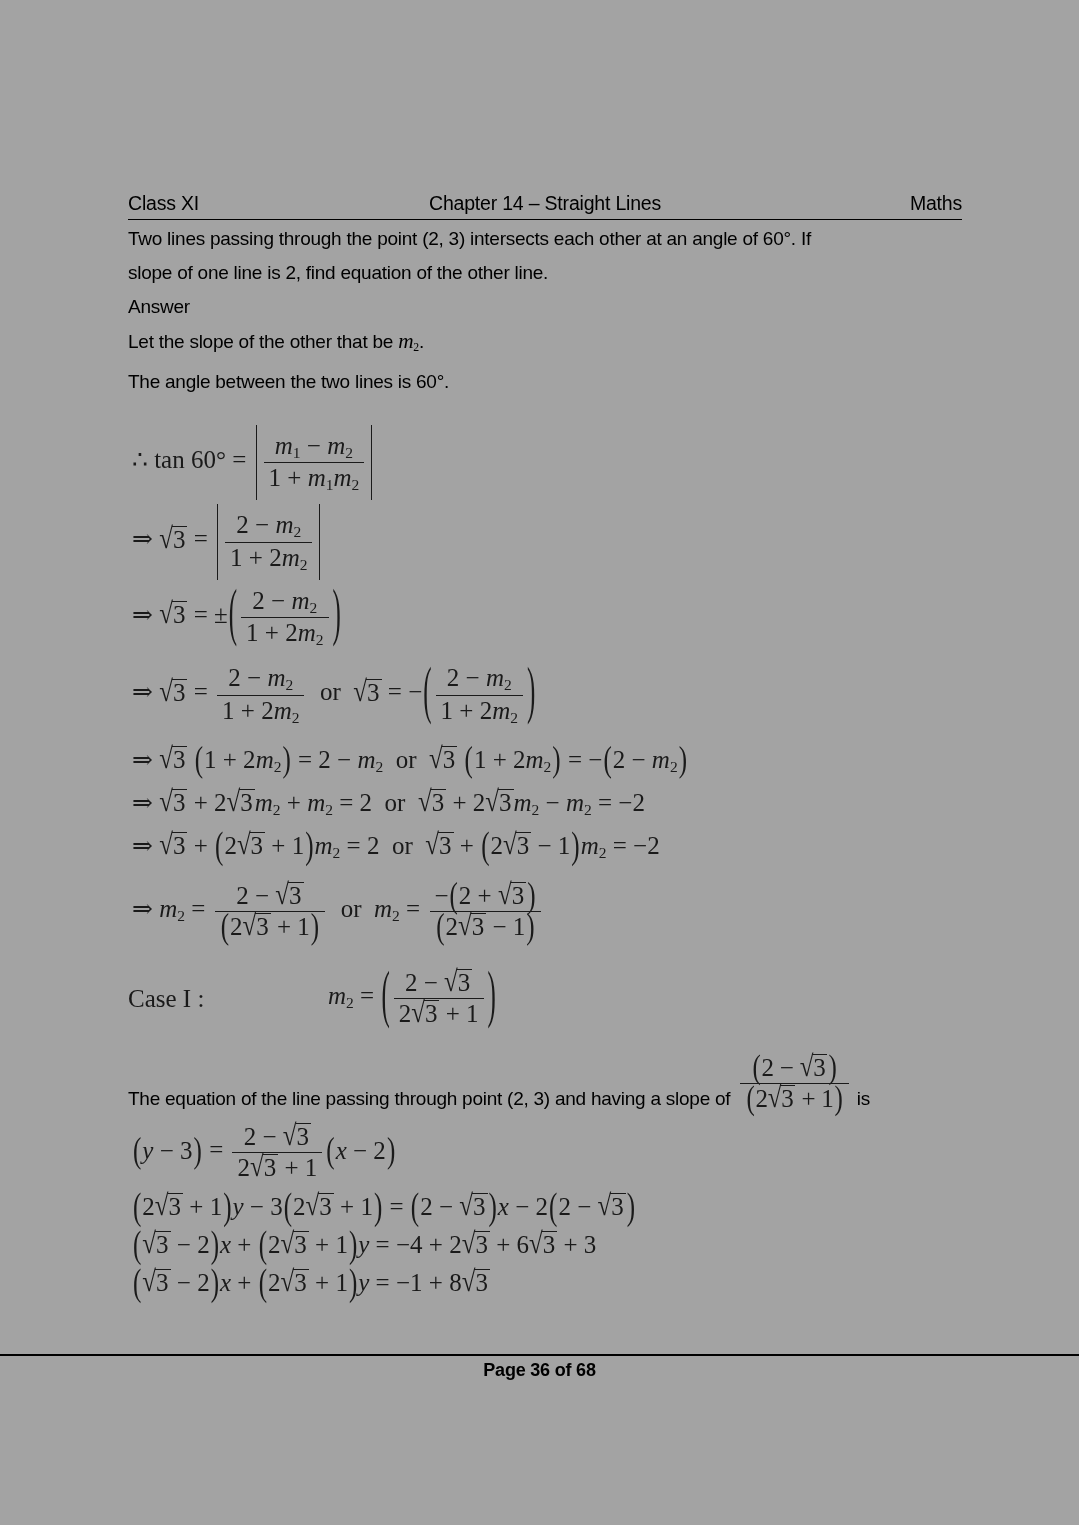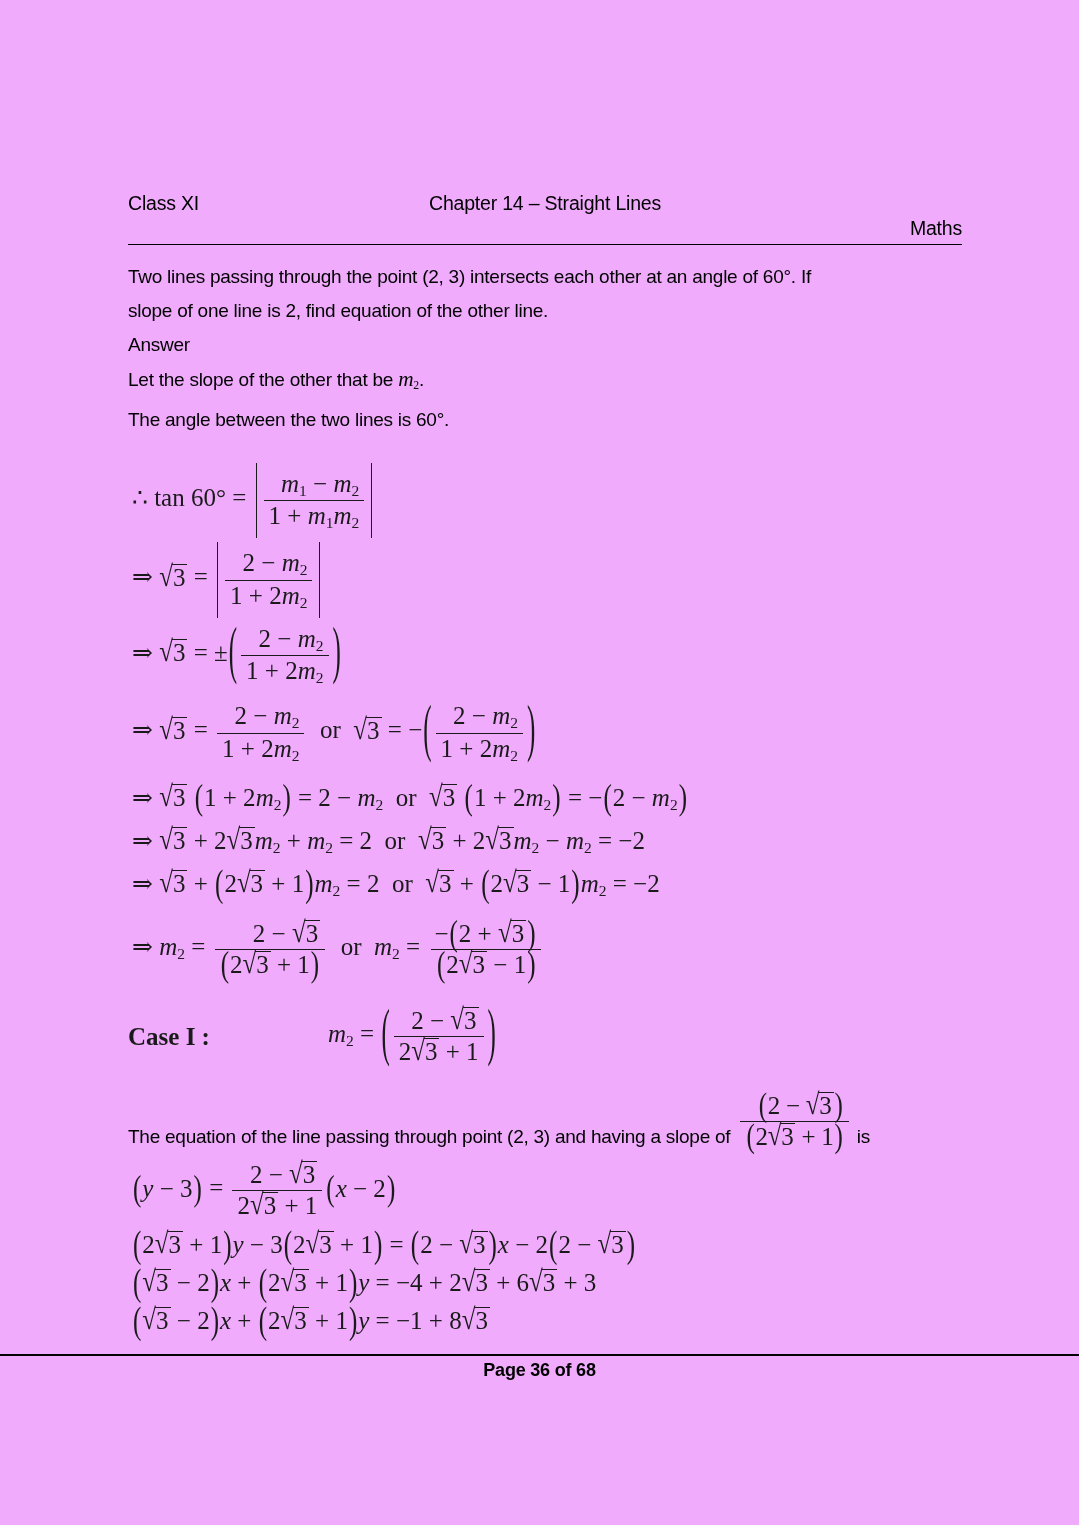--- a/index.html
+++ b/index.html
@@ -1,52 +1,52 @@
 <!DOCTYPE html>
 <html><head>
 <meta charset="utf-8">
 <style>
   html,body{margin:0;padding:0;background:#fff;}
-  .page{position:relative;width:1079px;height:1525px;background:#f0abfc;overflow:hidden;
+  .page{position:relative;width:1079px;height:1525px;background:#a3a3a3;overflow:hidden;
         font-family:"Liberation Sans","DejaVu Sans",sans-serif;color:#000;}
   .content{padding:190px 117px 0 128px;}
   .header{display:grid;grid-template-columns:1fr auto 1fr;line-height:26px;font-size:19.5px;letter-spacing:-0.2px;}
   .header .hl{text-align:left;}
   .header .hc{text-align:center;}
-  .header .hr{text-align:right;margin-top:25px;}
+  .header .hr{text-align:right;}
   .hrule{border-top:1.6px solid #000;margin-top:3px;}
-  .qblock{margin-top:15px;}
+  .qblock{margin-top:2px;}
   .bline{margin:0;font-size:19px;line-height:34px;letter-spacing:-0.25px;white-space:pre;}
   
   .eq{font-family:"Liberation Serif","DejaVu Serif",serif;font-size:25px;color:#1a1a1a;
       white-space:nowrap;padding-left:4px;}
   .tline{font-family:"Liberation Sans","DejaVu Sans",sans-serif;font-size:19px;line-height:34px;
          letter-spacing:-0.25px;color:#000;}
   .tline .mi{font-size:1.12em;}
   .mt,.mi,.msans,.mpi{white-space:pre;}
   .mt{font-style:normal;}
   .mi{font-family:"Liberation Serif","DejaVu Serif",serif;font-style:italic;}
   .msans{font-family:"Liberation Sans","DejaVu Sans",sans-serif;}
   .msub{font-size:0.62em;vertical-align:-0.25em;white-space:pre;
         font-family:"Liberation Serif","DejaVu Serif",serif;}
-  .mfrac{display:inline-flex;flex-direction:column;align-items:flex-end;vertical-align:middle;
+  .mfrac{display:inline-flex;flex-direction:column;align-items:center;vertical-align:middle;
          margin:0 3px;text-align:center;}
   .mnum,.mden{display:block;line-height:1.12;padding:1px 5px;}
   .mden{border-top:1.6px solid #1a1a1a;}
   .mabs{display:inline-flex;align-items:center;vertical-align:middle;
         border-left:1.6px solid #1a1a1a;border-right:1.6px solid #1a1a1a;
         padding:6px 4px;margin:0 3px;}
   .msqrt{display:inline-block;white-space:nowrap;}
   .mrad{display:inline-block;transform:scaleY(1.18);transform-origin:center 70%;}
   .msqb{display:inline-block;border-top:1.7px solid currentColor;line-height:1.04;
         padding:0 2px 0 1px;margin-left:-1px;}
   .mpar{display:inline-block;white-space:pre;}
   .mpg{display:inline-block;transform-origin:50% 55%;padding:0 1px;}
   .caserow{display:flex;align-items:center;}
-  .caselabel{font-family:"Liberation Serif","DejaVu Serif",serif;font-weight:bold;
+  .caselabel{font-family:"Liberation Serif","DejaVu Serif",serif;font-weight:normal;
              font-size:25px;color:#1a1a1a;width:196px;}
   .sentrow{display:flex;align-items:flex-end;font-size:19px;letter-spacing:-0.25px;}
   .sentrow .ms{white-space:pre;line-height:30px;}
   .sentrow .eq{padding-left:2px;}
   .footer{position:absolute;left:0;top:1354px;width:100%;}
   .frule{border-top:2px solid #000;}
   .pageno{margin-top:4px;text-align:center;font-size:18px;font-weight:bold;letter-spacing:-0.2px;}
 </style>
 </head>
 <body>

